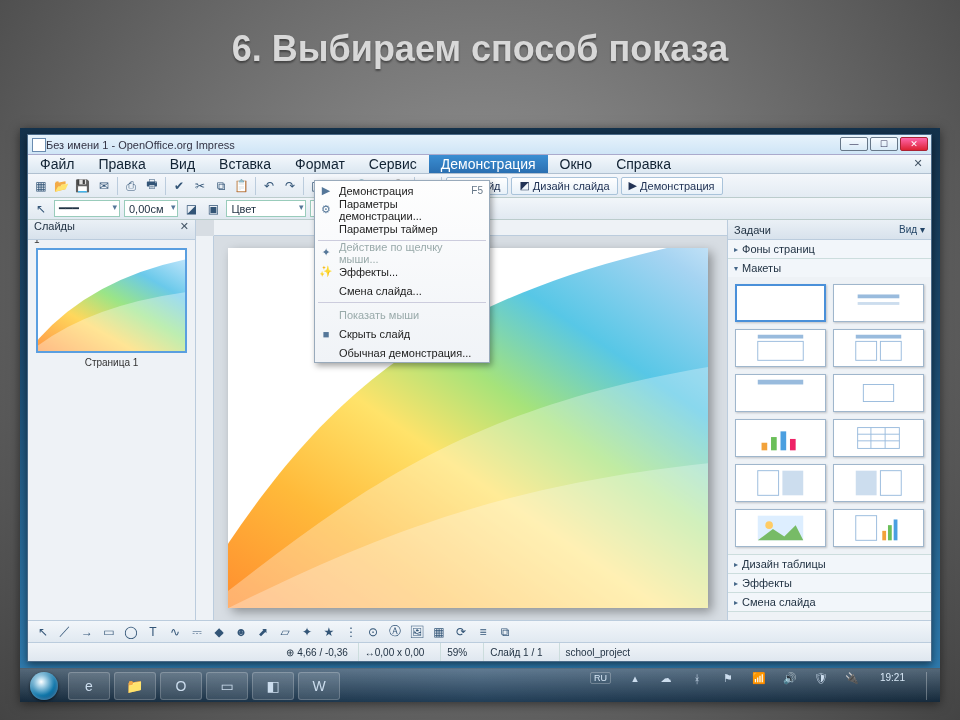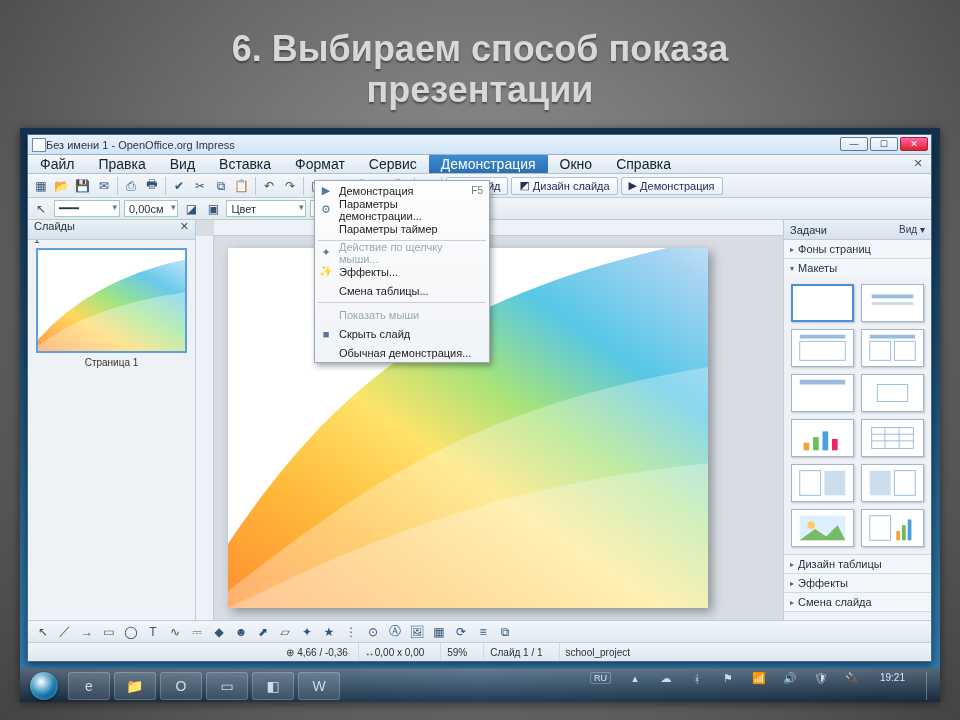--- a/index.html
+++ b/index.html
@@ -72,21 +72,21 @@
   .center{flex:1;display:flex;flex-direction:column;position:relative;background:#dfe6ec}
   .viewtabs{height:20px;background:linear-gradient(#edf2f7,#dde6ef);border-bottom:1px solid #bcd;display:flex;align-items:stretch;font-size:11px;color:#234}
   .viewtabs .vt{padding:0 10px;line-height:19px;border-right:1px solid #cdd}
   .viewtabs .vt.act{background:#fff;border-top:1px solid #bcd;border-bottom:1px solid #fff;position:relative;top:0}
   .canvaswrap{flex:1;background:#d7dde3;overflow:auto;position:relative}
   .ruler-h{position:absolute;left:18px;right:0;top:0;height:16px;background:#eef2f6;border-bottom:1px solid #bcd}
   .ruler-v{position:absolute;left:0;top:16px;bottom:0;width:18px;background:#eef2f6;border-right:1px solid #bcd}
   .slidecanvas{position:absolute;left:32px;top:28px;width:480px;height:360px;background:#fff;box-shadow:4px 4px 10px rgba(0,0,0,.35)}
   .slidecanvas svg{width:100%;height:100%}
   
-  .taskpane{width:148px;border-left:1px solid #bcd;background:#eef2f6;display:flex;flex-direction:column}
+  .taskpane{width:204px;border-left:1px solid #bcd;background:#eef2f6;display:flex;flex-direction:column}
   .taskhdr{height:20px;background:linear-gradient(#eaf0f6,#d8e2ec);border-bottom:1px solid #bcd;padding:0 6px;display:flex;align-items:center;justify-content:space-between;font-size:11px;color:#234}
   .tasksec{border-bottom:1px solid #cdd}
   .tasksec .h{height:18px;padding:0 6px;display:flex;align-items:center;gap:4px;font-size:11px;color:#234;background:#f2f6fa}
   .tasksec .h .tri{font-size:8px;color:#468}
   .layoutgrid{display:grid;grid-template-columns:repeat(2,1fr);gap:7px;padding:7px}
   .layout{height:38px;border:1px solid #9fb6cc;background:#fff;box-shadow:1px 1px 2px rgba(0,0,0,.2);position:relative}
   .layout.sel{border:2px solid #4a90d9}
   .layout svg{width:100%;height:100%}
   .statusbar{position:absolute;bottom:0;left:0;right:0;height:19px;background:linear-gradient(#f0f4f8,#dfe7ef);border-top:1px solid #bcd;display:flex;align-items:center;gap:10px;padding:0 8px;font-size:10px;color:#234}
   .statusbar .cell{border-left:1px solid #cdd;padding:0 6px;height:100%;display:flex;align-items:center}
@@ -106,21 +106,20 @@
   .tray{margin-left:auto;display:flex;align-items:flex-start;gap:17px;color:#d8e8f7;font-size:10px;padding-right:2px}
   .tray .ti{width:14px;height:14px;display:flex;align-items:center;justify-content:center;font-size:11px;color:#cde}
   .tray .lang{border:1px solid rgba(255,255,255,.25);padding:0 3px;border-radius:2px;font-size:9px}
 </style>
 </head>
 <body>
 
 <div class="heading">
   <span>6.</span>
   <span>Выбираем способ показа</span><br>
-  <span>презентации</span>
 </div>
 
 <div class="shot">
   <div class="win7bg"></div>
 
   <div class="app">
     <div class="titlebar">
       <span class="docicon"></span>
       <span class="ttl">Без имени 1 - OpenOffice.org Impress</span>
       <div class="wincontrols">
@@ -398,21 +397,21 @@
       <div class="mrow dis">
           <span class="ic">✦</span>
           <span>Действие по щелчку мыши...</span>
         </div>
       <div class="mrow">
           <span class="ic">✨</span>
           <span>Эффекты...</span>
         </div>
       <div class="mrow">
           <span class="ic"></span>
-          <span>Смена таблицы...</span>
+          <span>Смена слайда...</span>
         </div>
       <div class="msep"></div>
       <div class="mrow dis">
           <span class="ic"></span>
           <span>Показать мыши</span>
         </div>
       <div class="mrow">
           <span class="ic">■</span>
           <span>Скрыть слайд</span>
         </div>

